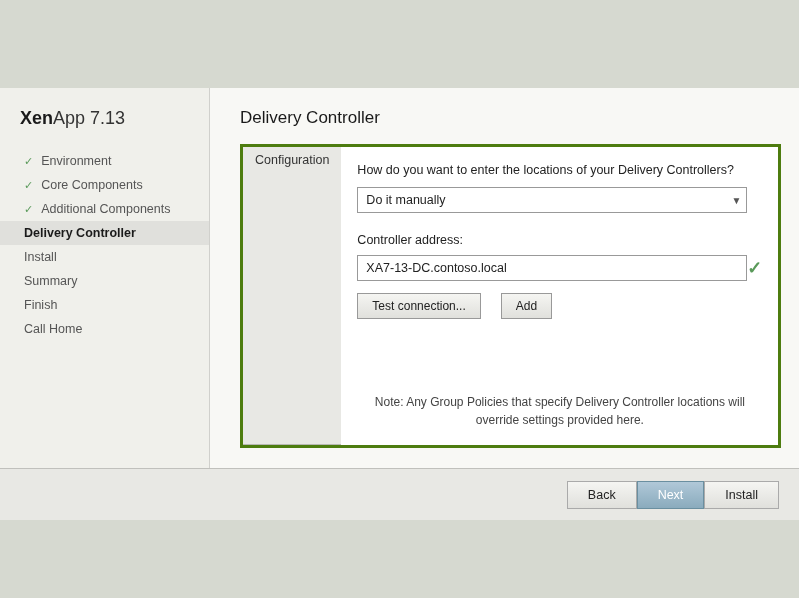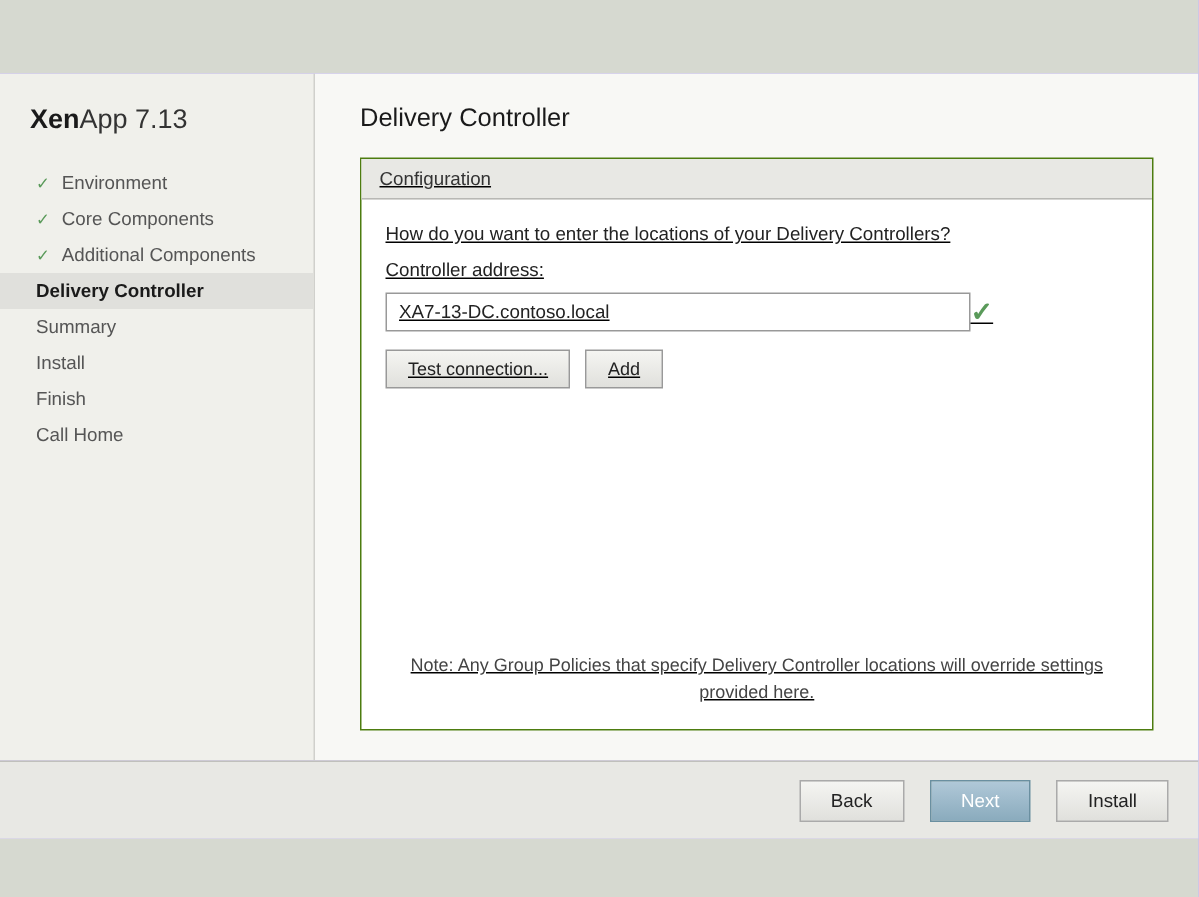--- a/index.html
+++ b/index.html
@@ -8,22 +8,22 @@
       font-size: 13px;
       background: #d6d9d0;
       width: 799px;
       height: 598px;
       display: flex;
       align-items: center;
       justify-content: center;
     }
     .window {
       width: 799px;
-      height: 510px;
-      background: #c4b5fd;
+      height: 432px;
+      background: #5eead4;
       display: flex;
       flex-direction: column;
       margin-top: 10px;
     }
     .main-content {
       display: flex;
       flex: 1;
       overflow: hidden;
     }
     
@@ -74,26 +74,25 @@
       display: flex;
       flex-direction: column;
     }
     .page-title {
       font-size: 17px;
       font-weight: normal;
       color: #1a1a1a;
       margin-bottom: 16px;
     }
     .config-box {
-      border: 1px solid #4d7c0f;
+      border: 3px solid #4d7c0f;
       background: #fff;
       flex: 1;
       display: flex;
-      flex-direction: column;
-      text-decoration: underline;
+      flex-direction: row;
     }
     .config-header {
       background: #e8e8e4;
       border-bottom: 1px solid #b8b8b4;
       padding: 6px 12px;
       font-size: 12.5px;
       color: #333;
     }
     .config-body {
       padding: 16px;
@@ -153,21 +152,21 @@
       color: #222;
       background: #fff;
     }
     .check-icon {
       color: #5a9a5a;
       font-size: 18px;
       font-weight: bold;
     }
     .btn-row {
       display: flex;
-      gap: 10px;
+      gap: 20px;
       margin-bottom: auto;
     }
     .btn {
       padding: 4px 14px;
       font-size: 12px;
       border: 1px solid #999;
       background: linear-gradient(to bottom, #f5f5f2, #e0e0dc);
       cursor: pointer;
       color: #222;
       height: 26px;
@@ -182,21 +181,21 @@
     }
     
     .footer {
       height: 52px;
       background: #e8e8e4;
       border-top: 1px solid #c0c0bc;
       display: flex;
       align-items: center;
       justify-content: flex-end;
       padding: 0 20px;
-      gap: 17px;
+      gap: 0;
     }
     .footer-btn {
       padding: 5px 20px;
       font-size: 12.5px;
       border: 1px solid #aaa;
       cursor: pointer;
       height: 28px;
       background: linear-gradient(to bottom, #f5f5f2, #e0e0dc);
       color: #222;
     }
@@ -226,39 +225,46 @@
         <span>Core Components</span>
       </div>
       <div class="sidebar-item">
         <span class="checkmark">✓</span>
         <span>Additional Components</span>
       </div>
       <div class="sidebar-item active">
         <span>Delivery Controller</span>
       </div>
       <div class="sidebar-item">
+        <span>Install</span>
+      </div>
+      <div class="sidebar-item">
         <span>Summary</span>
-      </div>
-      <div class="sidebar-item">
-        <span>Install</span>
       </div>
       <div class="sidebar-item">
         <span>Finish</span>
       </div>
       <div class="sidebar-item">
         <span>Call Home</span>
       </div>
     </div>
 
     <div class="main-area">
       <div class="page-title">Delivery Controller</div>
       <div class="config-box">
         <div class="config-header">Configuration</div>
         <div class="config-body">
           <div class="question-text">How do you want to enter the locations of your Delivery Controllers?</div>
+          <div class="dropdown-wrapper">
+            <select class="dropdown-select">
+              <option>Do it manually</option>
+              <option>Let Machine Creation Services do it automatically</option>
+            </select>
+            <span class="dropdown-arrow">▼</span>
+          </div>
 
           <div class="controller-label">Controller address:</div>
           <div class="input-row">
             <input class="controller-input" type="text" value="XA7-13-DC.contoso.local" style="">
             <span class="check-icon">✓</span>
           </div>
 
           <div class="btn-row">
             <button class="btn">Test connection...</button>
             <button class="btn">Add</button>

